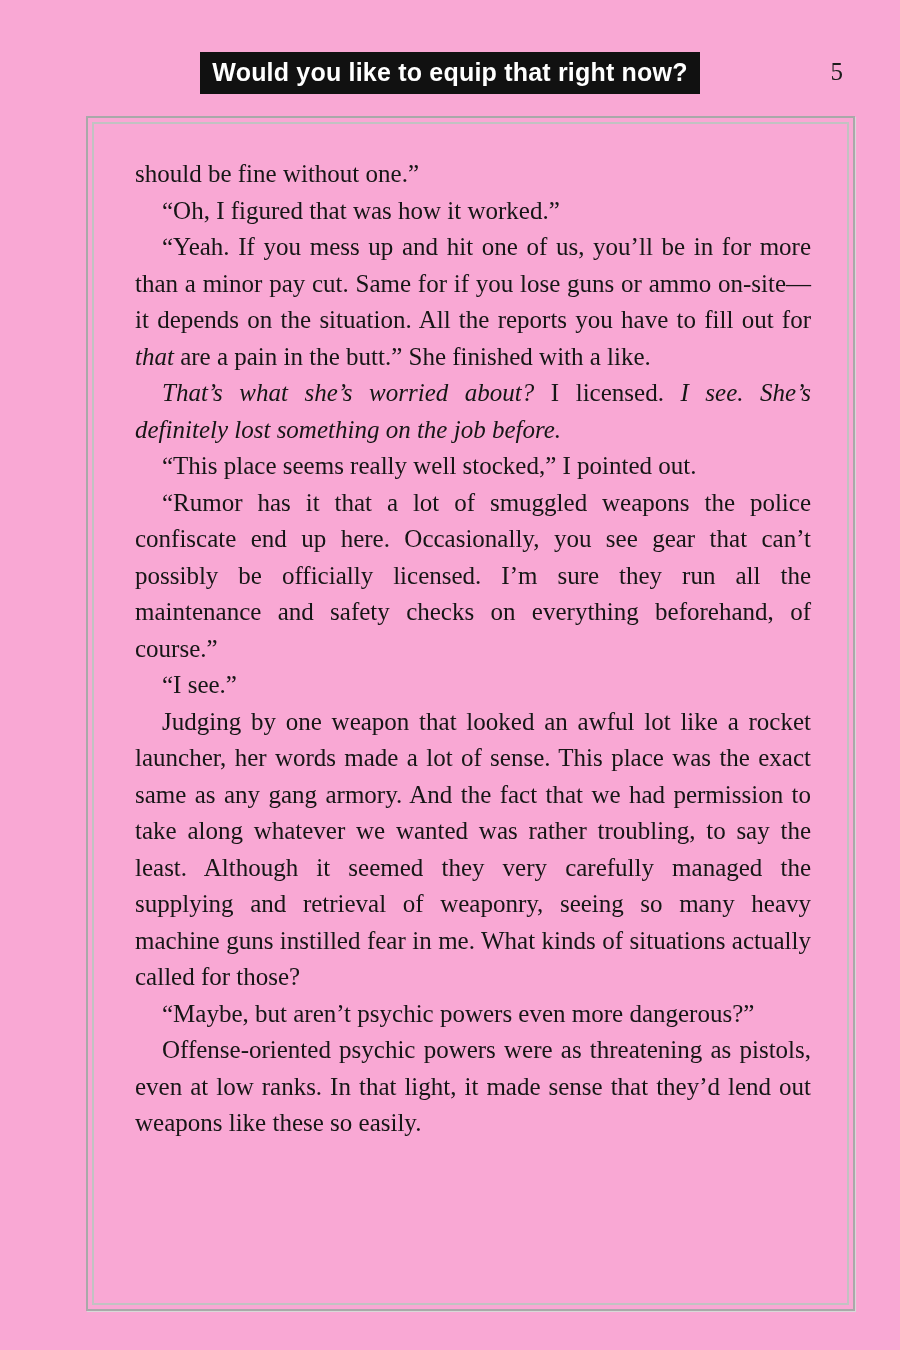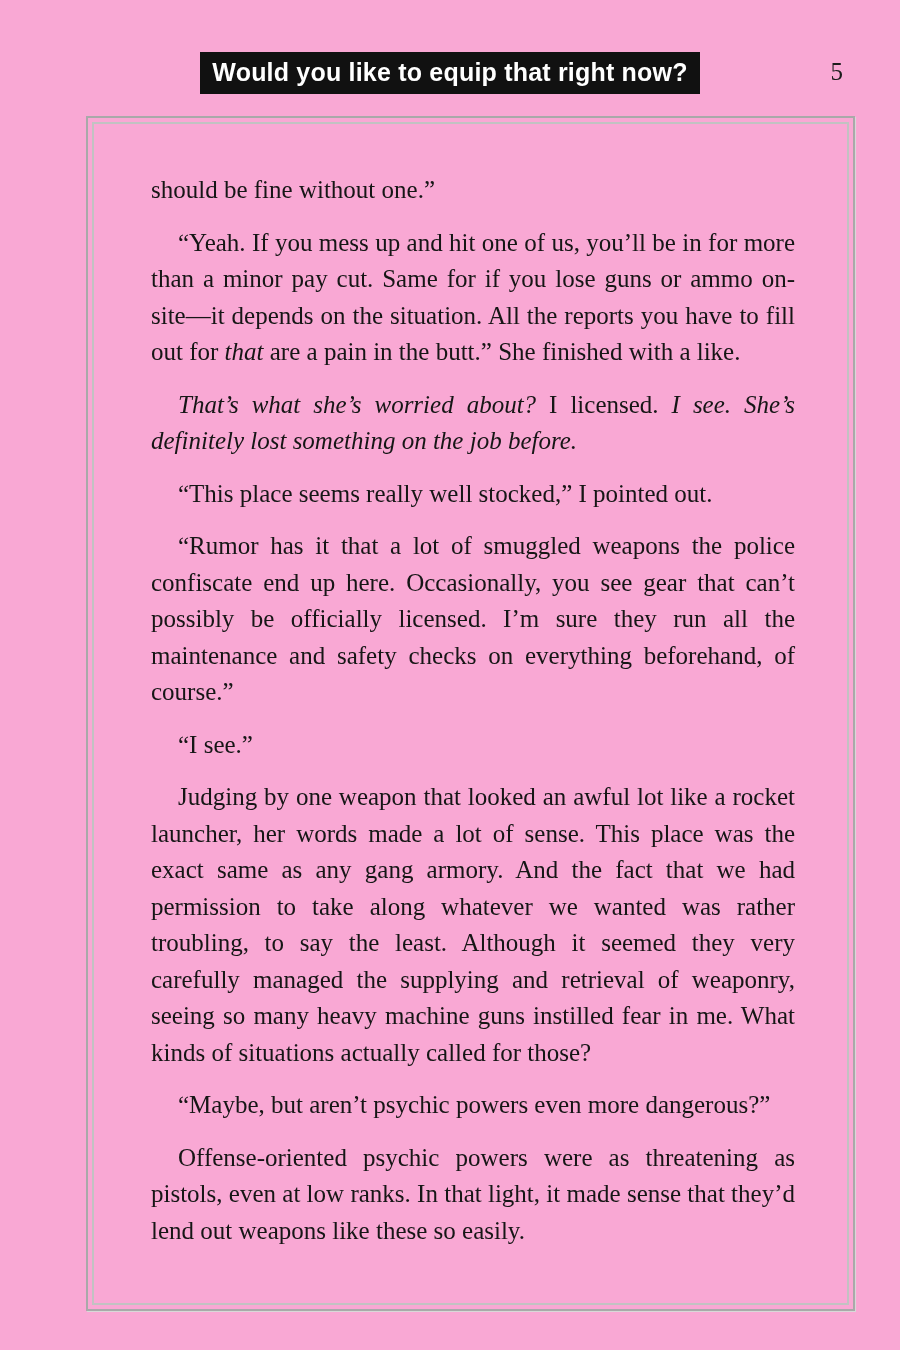--- a/index.html
+++ b/index.html
@@ -75,21 +75,21 @@
     position: absolute;
     left: 135px;
     top: 156px;
     width: 676px;
     font-size: 25px;
     line-height: 36.5px;
     text-align: justify;
     color: var(--body-text);
   }
   .book-text p.para {
-    margin: 16px;
+    margin: 0;
     padding: 0;
   }
   .book-text p.para.indent {
     text-indent: 27px;
   }
   .book-text em {
   }
 </style>
 </head>
 <body>
@@ -101,20 +101,21 @@
   </div>
 
   <div class="page-number">5</div>
 
   <div class="text-frame">
     <div class="text-frame-inner"></div>
   </div>
 
   <div class="book-text">
       <p class="para"><span>should be fine without one.”</span></p>
+      <p class="para indent"><span>“Oh, I figured that was how it worked.”</span></p>
       <p class="para indent"><span>“Yeah. If you mess up and hit one of us, you’ll be in for more than a minor pay cut. Same for if you lose guns or ammo on-site—it depends on the situation. All the reports you have to fill out for </span><em>that</em><span> are a pain in the butt.” She finished with a like.</span></p>
       <p class="para indent"><em>That’s what she’s worried about?</em><span> I licensed. </span><em>I see. She’s definitely lost something on the job before.</em></p>
       <p class="para indent"><span>“This place seems really well stocked,” I pointed out.</span></p>
       <p class="para indent"><span>“Rumor has it that a lot of smuggled weapons the police confiscate end up here. Occasionally, you see gear that can’t possibly be officially licensed. I’m sure they run all the maintenance and safety checks on everything beforehand, of course.”</span></p>
       <p class="para indent"><span>“I see.”</span></p>
       <p class="para indent"><span>Judging by one weapon that looked an awful lot like a rocket launcher, her words made a lot of sense. This place was the exact same as any gang armory. And the fact that we had permission to take along whatever we wanted was rather troubling, to say the least. Although it seemed they very carefully managed the supplying and retrieval of weaponry, seeing so many heavy machine guns instilled fear in me. What kinds of situations actually called for those?</span></p>
       <p class="para indent"><span>“Maybe, but aren’t psychic powers even more dangerous?”</span></p>
       <p class="para indent"><span>Offense-oriented psychic powers were as threatening as pistols, even at low ranks. In that light, it made sense that they’d lend out weapons like these so easily.</span></p>
     </div>
 

